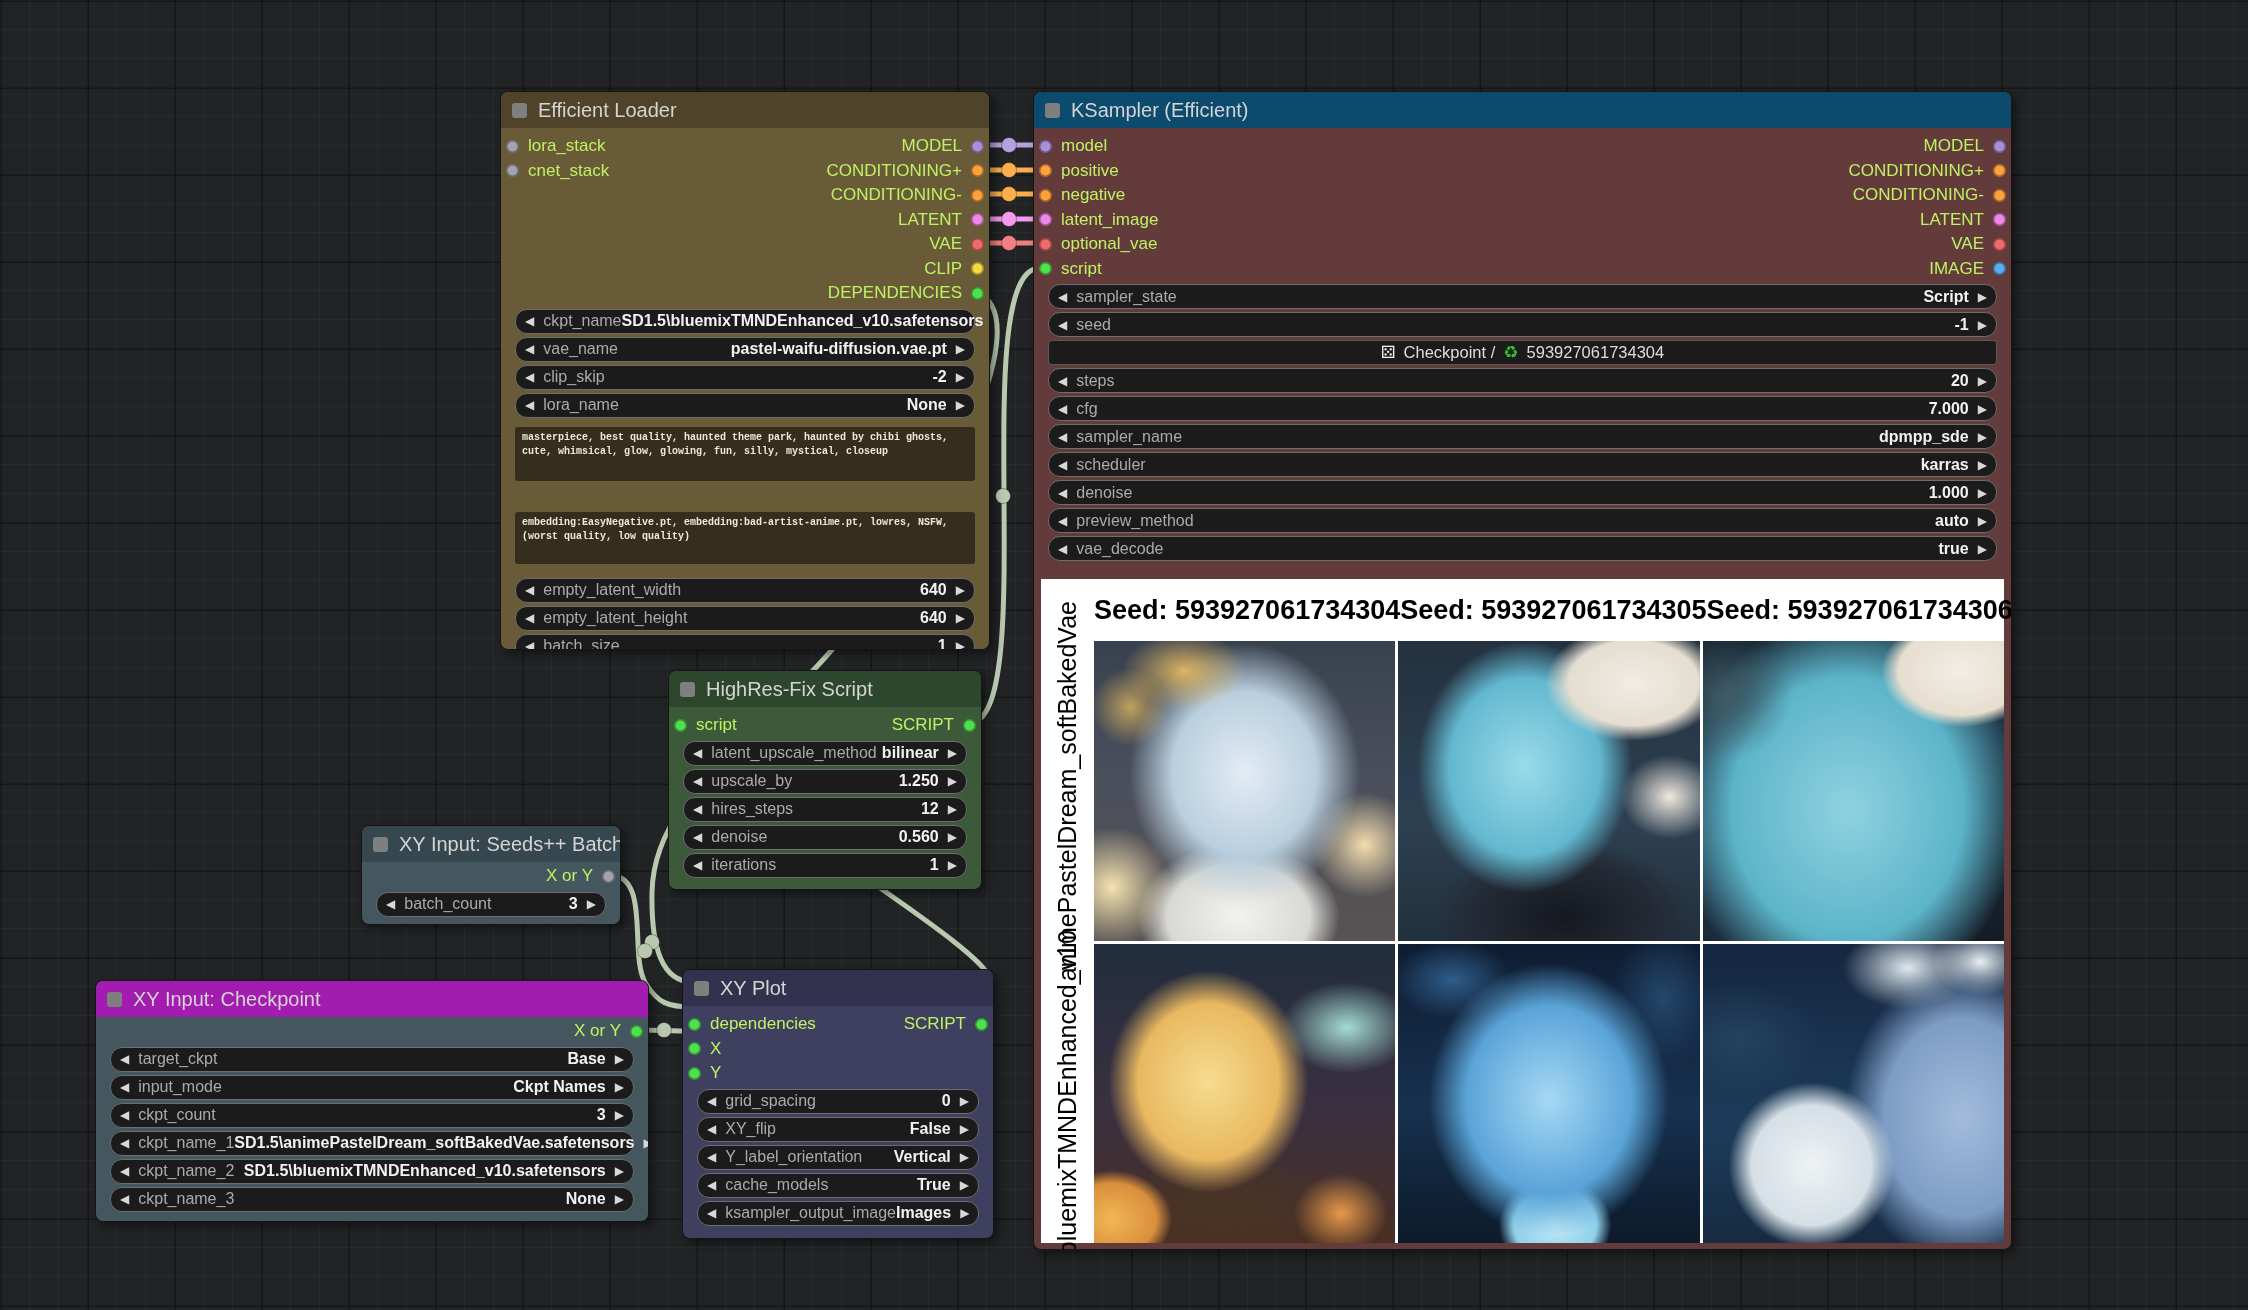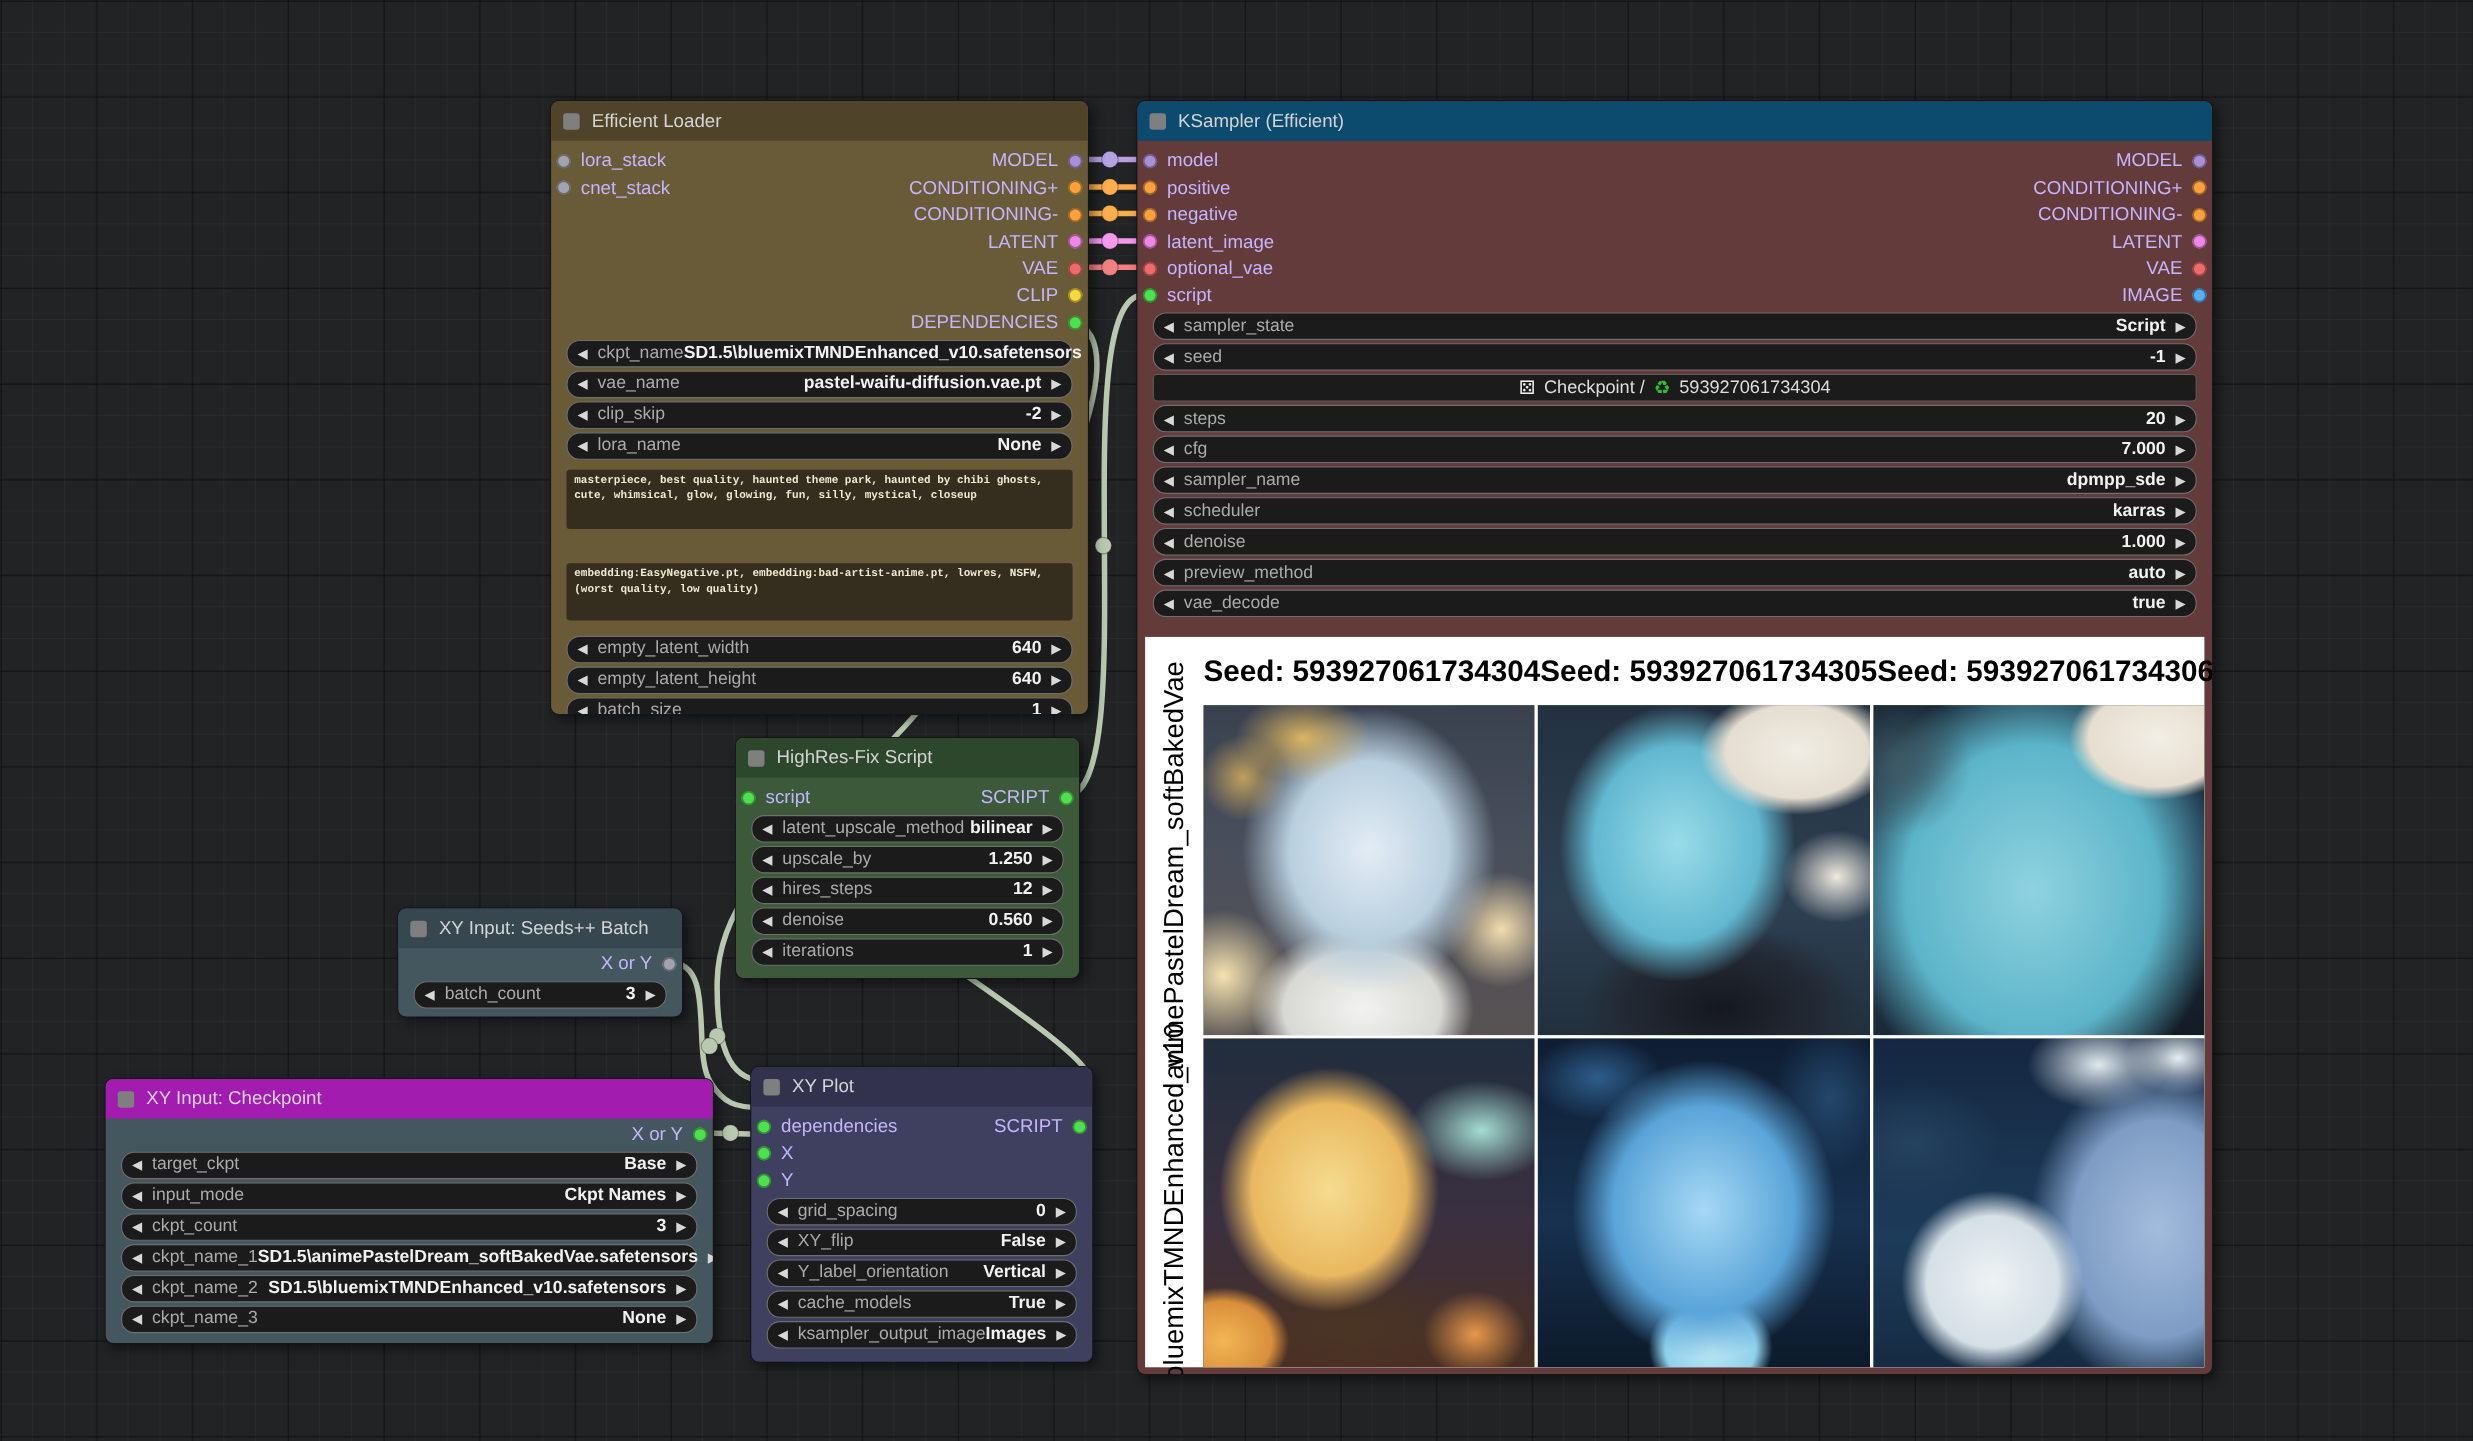--- a/index.html
+++ b/index.html
@@ -10,27 +10,27 @@
       linear-gradient(90deg, rgba(255,255,255,.032) 1px, transparent 1px),
       linear-gradient(rgba(0,0,0,.38) 2px, transparent 2px),
       linear-gradient(90deg, rgba(0,0,0,.38) 2px, transparent 2px);
     background-size:29px 29px,29px 29px,87px 87px,87px 87px;
     font-family:"Liberation Sans", sans-serif;}
   #wires{position:absolute;left:0;top:0;z-index:1;}
   .node{position:absolute;z-index:2;border-radius:8px;border:1px solid #151515;
     box-shadow:4px 4px 10px rgba(0,0,0,.45);overflow:hidden;}
   .nhead{height:36px;display:flex;align-items:center;gap:11px;padding-left:11px;}
   .collapse{width:15px;height:15px;border-radius:3px;background:#7f7f7f;flex:0 0 auto;}
-  .ntitle{font-size:17px;color:#d4d4d4;white-space:nowrap;}
+  .ntitle{font-size:20px;color:#d4d4d4;white-space:nowrap;}
   .ports{padding-top:6px;}
   .ports.tight{padding-top:2px;}
   .prow{height:24.5px;display:flex;align-items:center;justify-content:space-between;padding:0 5px;}
   .pg{display:flex;align-items:center;gap:9px;}
   .pdot{width:13px;height:13px;border-radius:50%;box-shadow:inset 0 0 0 1.5px rgba(0,0,0,.35);flex:0 0 auto;}
-  .plabel{font-size:17px;color:#c4b5fd;white-space:nowrap;}
+  .plabel{font-size:17px;color:#bef264;white-space:nowrap;}
   .pill{height:23px;margin:3px 14px;border-radius:12px;background:#1b1b1b;border:1px solid #6e6e6e;
     display:flex;align-items:center;padding:0 9px;font-size:16px;}
   .arr{color:#d8d8d8;font-size:12px;line-height:1;}
   .wlabel{color:#ababab;margin-left:9px;white-space:nowrap;}
   .wvalue{color:#f2f2f2;font-weight:600;margin-left:auto;margin-right:9px;white-space:nowrap;}
   .rand{border-radius:4px;justify-content:center;gap:8px;border-color:#5a5a5a;}
   .rand .rtext{color:#dedede;font-size:16.5px;}
   .rand .dice{color:#efefef;font-size:17px;}
   .rand .recycle{color:#2fbf2f;font-size:17px;}
   .tarea{margin:0 14px;background:#352d1e;border-radius:3px;padding:4px 7px;

